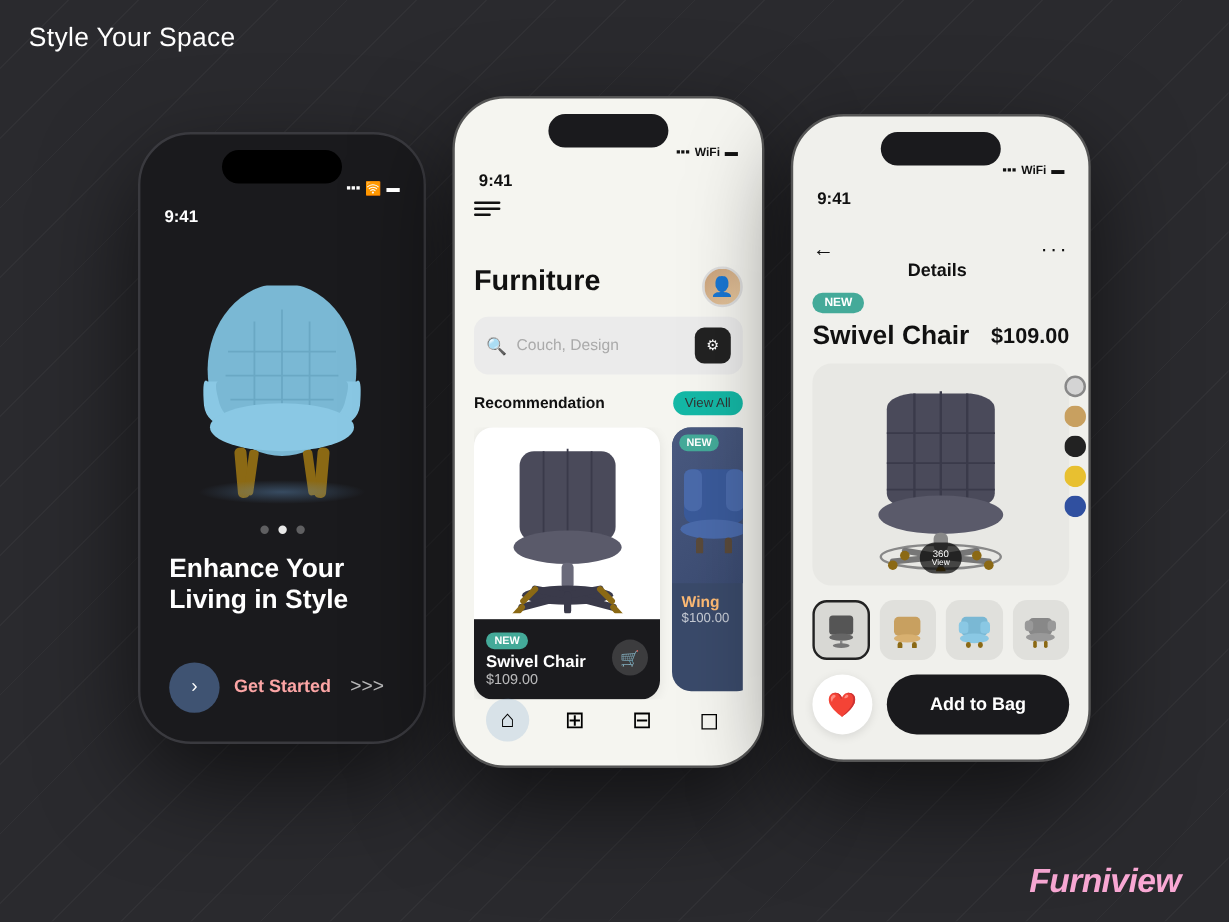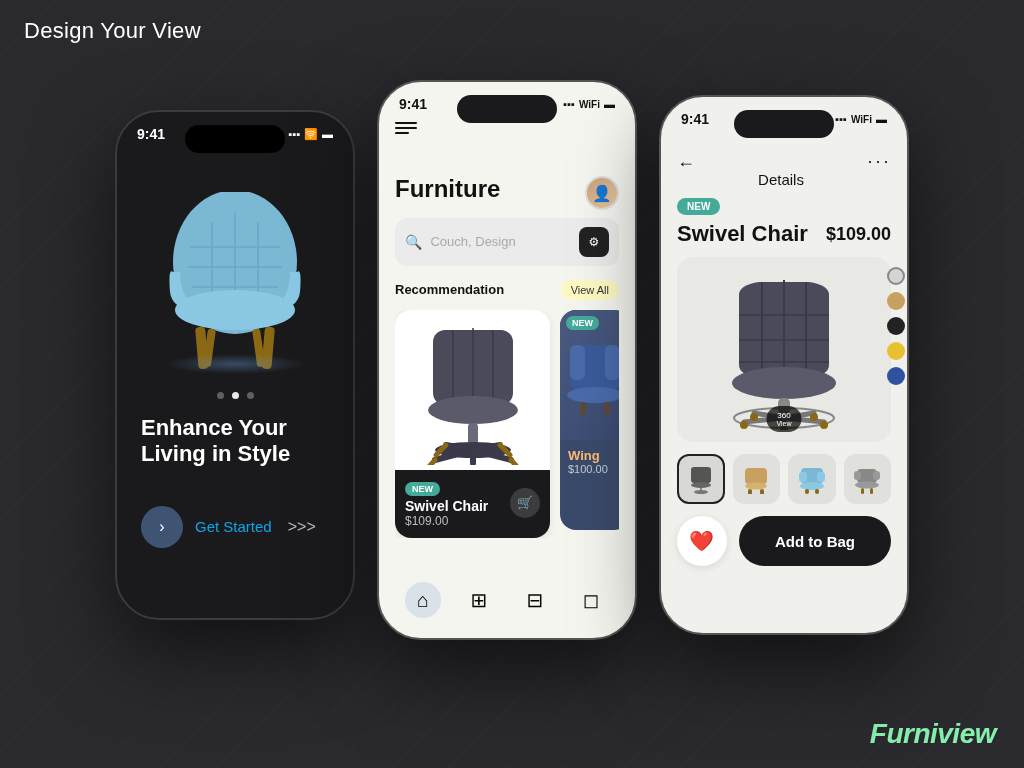--- a/index.html
+++ b/index.html
@@ -32,22 +32,22 @@
       left: 24px;
       color: #ffffff;
       font-size: 22px;
       font-weight: 500;
       letter-spacing: 0.3px;
     }
 
     .brand-name {
       position: absolute;
       bottom: 18px;
-      right: 28px;
-      color: #86efac;
+      right: 40px;
+      color: #f9a8d4;
       font-size: 28px;
       font-weight: 700;
       font-style: italic;
       letter-spacing: -0.5px;
     }
 
     
     .phones-container {
       position: absolute;
       top: 70px;
@@ -82,21 +82,21 @@
     .status-bar {
       display: flex;
       justify-content: space-between;
       align-items: center;
       padding: 14px 20px 0;
       font-size: 12px;
       font-weight: 600;
       position: relative;
       z-index: 5;
     }
-    .status-bar .time { font-size: 14px; font-weight: 700; }
+    .status-bar .time { font-size: 14px; font-weight: 700; margin-top: 46px; }
     .status-icons { display: flex; align-items: center; gap: 4px; font-size: 11px; }
 
     
     .phone-1 {
       width: 240px;
       height: 510px;
       background: #1a1a1d;
       border: 2px solid #3a3a3f;
       margin-top: 40px;
     }
@@ -170,23 +170,23 @@
       height: 42px;
       border-radius: 50%;
       background: rgba(100,140,200,0.5);
       display: flex;
       align-items: center;
       justify-content: center;
       color: #fff;
       font-size: 16px;
     }
     .btn-text {
-      color: #0ea5e9;
+      color: #fca5a5;
       font-size: 15px;
-      font-weight: 400;
+      font-weight: 700;
     }
     .btn-arrows { color: rgba(255,255,255,0.7); font-size: 16px; margin-left: 4px; }
 
     
     .phone-2 {
       width: 260px;
       height: 560px;
       background: #f5f5f0;
       border: 2px solid #555;
       margin-top: 10px;
@@ -258,21 +258,21 @@
     }
 
     .rec-header {
       display: flex;
       justify-content: space-between;
       align-items: center;
       margin-bottom: 10px;
     }
     .rec-label { font-size: 13px; font-weight: 600; color: #111; }
     .view-all-btn {
-      background: #fef9c3;
+      background: #14b8a6;
       color: #333;
       font-size: 11px;
       padding: 4px 10px;
       border-radius: 20px;
       cursor: pointer;
     }
 
     .product-cards {
       display: flex;
       gap: 10px;
@@ -388,21 +388,21 @@
     .phone-3 .status-bar { color: #111; }
     .phone-3 .dynamic-island { background: #1a1a1d; }
 
     .phone-3-topbar {
       display: flex;
       justify-content: space-between;
       align-items: center;
       padding: 8px 16px 8px;
     }
     .back-arrow { color: #111; font-size: 18px; cursor: pointer; }
-    .detail-title { font-size: 15px; font-weight: 400; color: #111; margin-top: 36px; }
+    .detail-title { font-size: 15px; font-weight: 700; color: #111; margin-top: 36px; }
     .more-dots { color: #111; font-size: 18px; letter-spacing: 2px; cursor: pointer; }
 
     .phone-3-content { padding: 0 16px; }
 
     .new-badge-detail {
       font-size: 10px;
       background: #4a9;
       color: #fff;
       padding: 3px 10px;
       border-radius: 20px;
@@ -509,21 +509,21 @@
       align-items: center;
       justify-content: center;
       font-size: 15px;
       font-weight: 600;
       cursor: pointer;
     }
   </style>
 </head>
 <body>
 
-<div class="page-title">Design Your View</div>
+<div class="page-title">Style Your Space</div>
 
 <div class="brand-name">Furniview</div>
 
 <div class="phones-container">
 
   <div class="phone phone-1">
     <div class="dynamic-island"></div>
     <div class="status-bar">
       <span class="time">9:41</span>
       <div class="status-icons">

